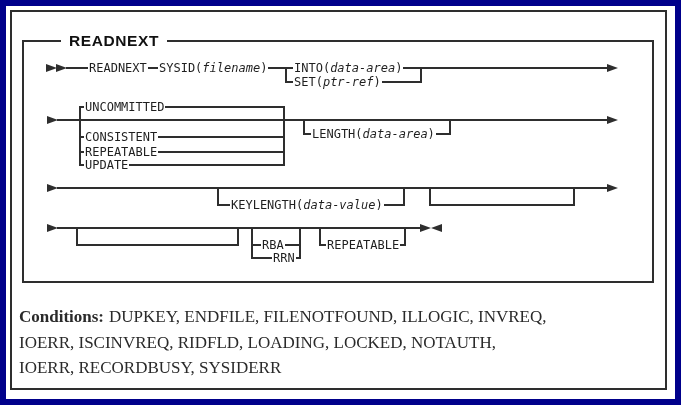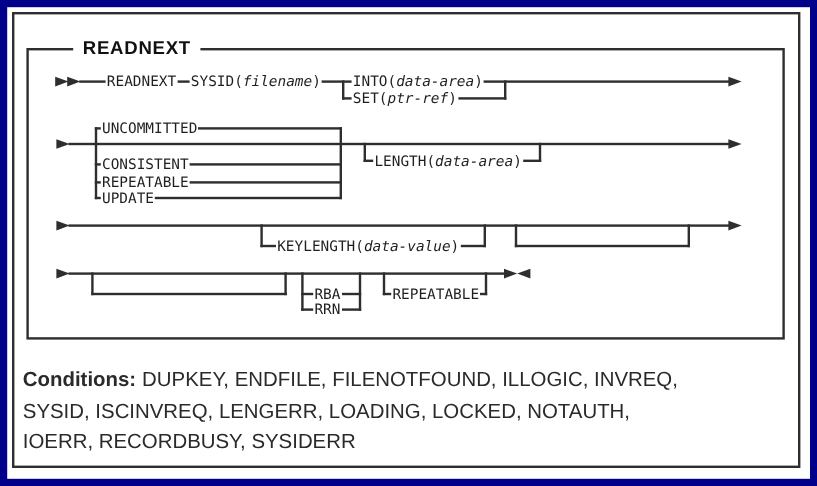--- a/index.html
+++ b/index.html
@@ -20,21 +20,21 @@
   .h{position:absolute;height:2px;background:#2e2e2e;}
   .v{position:absolute;width:2px;background:#2e2e2e;}
   .tri-r{position:absolute;width:0;height:0;border-top:4.5px solid transparent;border-bottom:4.5px solid transparent;border-left:11px solid #2e2e2e;}
   .tri-l{position:absolute;width:0;height:0;border-top:4.5px solid transparent;border-bottom:4.5px solid transparent;border-right:11px solid #2e2e2e;}
 
   .lbl{position:absolute;height:14px;line-height:14px;background:#fff;padding:0 1px;
        font-family:"DejaVu Sans Mono",monospace;font-size:12px;color:#1f1f1f;white-space:nowrap;z-index:3;}
   .lbl i{font-style:italic;}
 
   
-  .conditions{position:absolute;left:19px;top:304px;width:620px;font-size:17px;line-height:25.5px;color:#2a2a2a;}
+  .conditions{position:absolute;left:19px;top:304px;width:620px;font-size:17px;line-height:25.5px;color:#2a2a2a;font-family:Liberation Serif, serif;}
   .conditions b{margin-right:5px;}
 </style>
 </head>
 <body>
 
 <div class="canvas">
   <div class="blue-frame"></div>
   <div class="content-frame"></div>
 
   <div class="diagram-frame"></div>
@@ -100,21 +100,21 @@
   <div class="v" style="left:251px;top:227px;height:32px"></div>
   <div class="v" style="left:299px;top:227px;height:32px"></div>
   <div class="h" style="left:251px;top:244px;width:50px"></div>
   <div class="h" style="left:251px;top:257px;width:50px"></div>
 
   <div class="v" style="left:319px;top:227px;height:19px"></div>
   <div class="v" style="left:404px;top:227px;height:19px"></div>
   <div class="h" style="left:319px;top:244px;width:87px"></div>
 
   <span class="lbl" style="left:261px;top:238px"><span>RBA</span></span>
-  <span class="lbl" style="left:261px;top:251px"><span>RRN</span></span>
+  <span class="lbl" style="left:272px;top:251px"><span>RRN</span></span>
   <span class="lbl" style="left:326px;top:238px"><span>REPEATABLE</span></span>
 
   <div class="conditions">
     <div><b>Conditions:</b><span>DUPKEY, ENDFILE, FILENOTFOUND, ILLOGIC, INVREQ,</span></div>
-    <div>SYSID, ISCINVREQ, LENGERR, LOADING, LOCKED, NOTAUTH,</div>
+    <div>IOERR, ISCINVREQ, RIDFLD, LOADING, LOCKED, NOTAUTH,</div>
     <div>IOERR, RECORDBUSY, SYSIDERR</div>
   </div>
 </div>
 
 </body></html>

